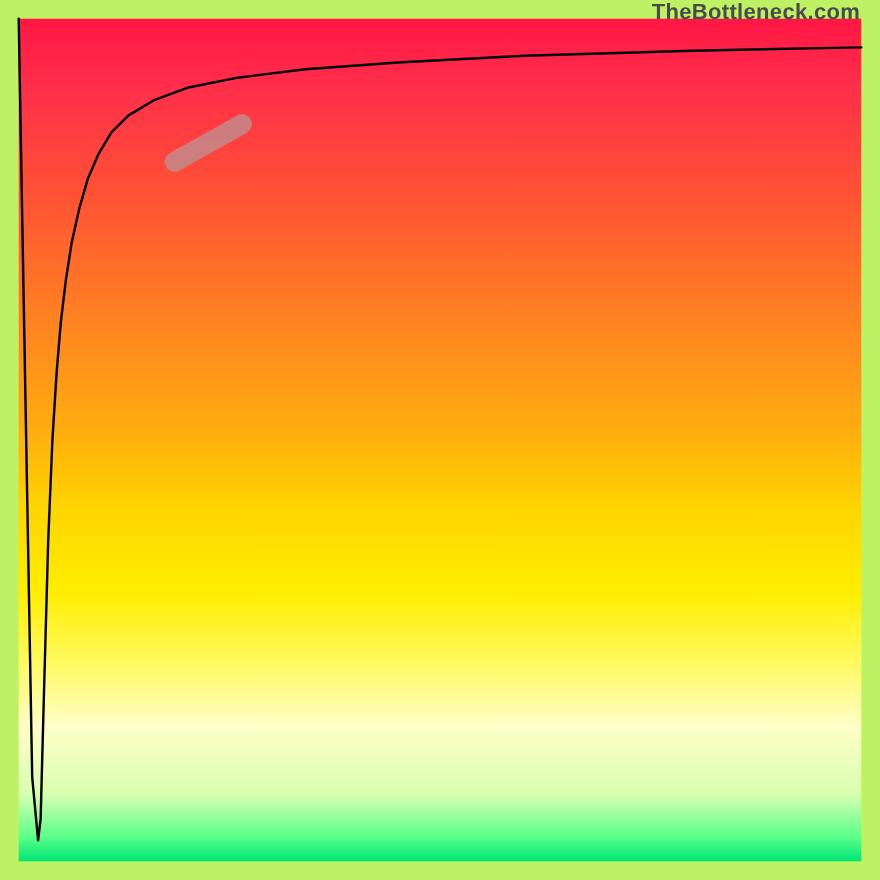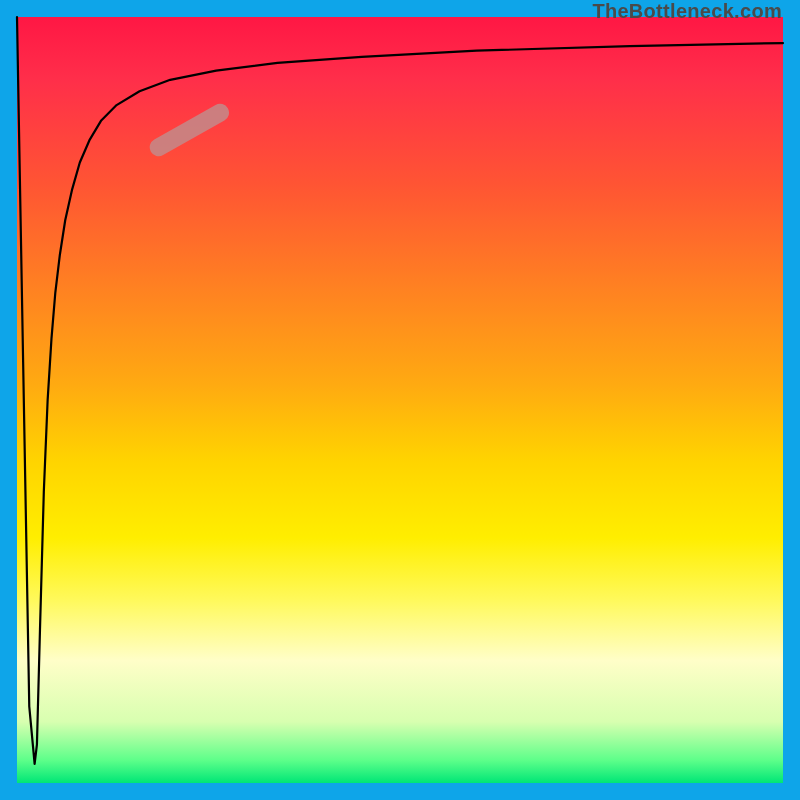--- a/index.html
+++ b/index.html
@@ -1,21 +1,21 @@
 <!DOCTYPE html>
 <html><head>
 <meta charset="utf-8">
 <style>
   * { margin: 0; padding: 0; box-sizing: border-box; }
   html, body { width: 800px; height: 800px; overflow: hidden; background: #fff; }
   .chart-container {
     position: relative;
     width: 800px;
     height: 800px;
-    background: #0ea5e9;
+    background: #bef264;
   }
   .plot-area {
     position: absolute;
     left: 17px;
     top: 17px;
     width: 766px;
     height: 766px;
     background: linear-gradient(to bottom,
       #ff1744 0%,
       #ff2e4a 8%,

